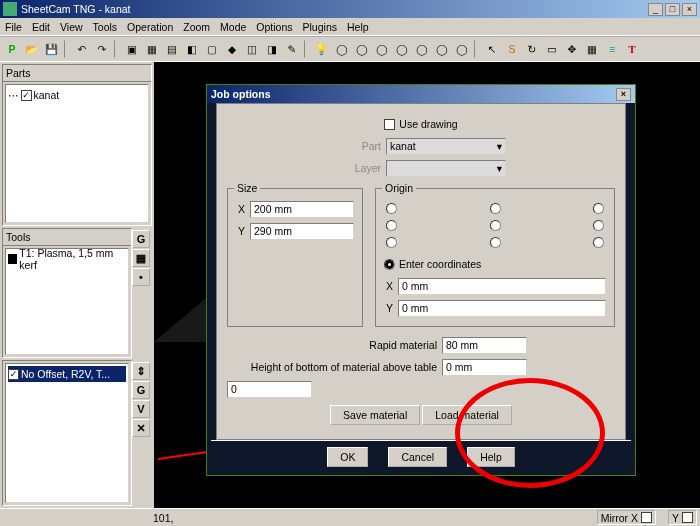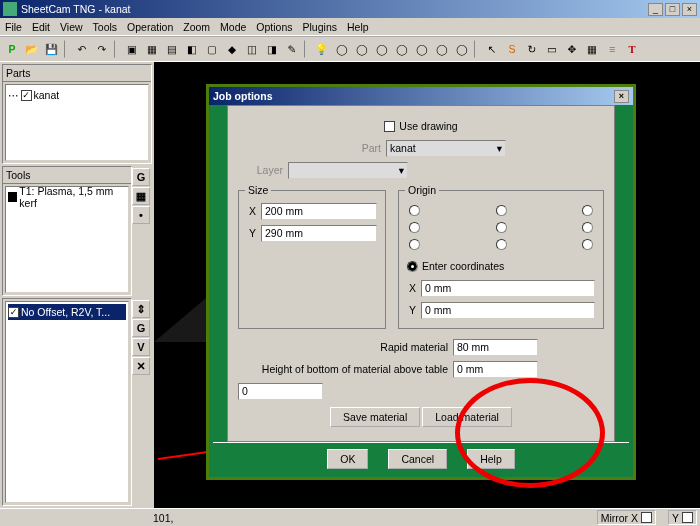--- a/index.html
+++ b/index.html
@@ -24,27 +24,27 @@
   .sidebtns { width:20px; display:flex; flex-direction:column; gap:1px; padding-top:2px; }
   .sbtn { width:18px; height:18px; border:1px outset #fff; display:flex; align-items:center; justify-content:center; font-weight:bold; font-size:11px; }
   .canvas { flex:1; background:#000; position:relative; }
   .canvas .tri { position:absolute; left:0; top:60px; width:0; height:0; border-left:260px solid transparent; border-bottom:220px solid #2a2a2a; opacity:.6;}
   .canvas .redline { position:absolute; left:4px; top:396px; width:50px; height:2px; background:#f00; transform:rotate(-8deg); transform-origin:left; }
   .statusbar { height:18px; border-top:1px solid #fff; display:flex; align-items:center; padding:0 3px; font-size:10.5px; gap:12px; }
   .statusbar .spacer { flex:1; }
   .statusbar .cell { border:1px inset #fff; padding:0 3px; height:15px; display:flex; align-items:center; }
 
   
-  .dialog { position:absolute; left:206px; top:84px; width:430px; border:3px solid #4d7c0f; background:#15803d; box-shadow:2px 2px 2px rgba(0,0,0,.35);}
+  .dialog { position:absolute; left:206px; top:84px; width:430px; border:1px solid #4d7c0f; background:#0f172a; box-shadow:2px 2px 2px rgba(0,0,0,.35);}
   .dtitle { height:18px; background:linear-gradient(to right,#0a246a,#a6caf0); color:#fff; display:flex; align-items:center; padding:0 4px; font-weight:bold;}
   .dtitle .spacer{flex:1}
   .tabs { display:flex; margin:4px 4px 0 4px; }
   .tab { border:1px solid #808080; border-bottom:none; background:#d4d0c8; padding:2px 8px; margin-right:1px; position:relative; top:1px; }
   .tab.active { background:#d4d0c8; border-bottom:1px solid #d4d0c8; z-index:2; }
-  .tabpage { border:1px solid #808080; margin:0 18px; padding:8px 10px 12px 10px; background:#d4d0c8; }
+  .tabpage { border:1px solid #808080; margin:0 9px; padding:8px 10px 12px 10px; background:#d4d0c8; }
   .frow { display:flex; align-items:center; height:20px; margin:2px 0; }
   .frow label { text-align:right; padding-right:5px; }
   .fin { height:17px; border:1px inset #d4d0c8; background:#fff; padding:0 3px; display:flex; align-items:center; }
   .fin.disabled { background:#dcdcdc; }
   .group { border:1px solid #808080; padding:8px 8px 6px 8px; margin-top:4px; position:relative; }
   .group > .gl { position:absolute; top:-7px; left:6px; background:#d4d0c8; padding:0 3px; }
   .radiorow { display:flex; justify-content:space-between; margin:6px 2px; }
   .radio { width:11px; height:11px; border-radius:50%; border:1px inset #888; background:#fff; display:inline-block; }
   .radio.sel { box-shadow:inset 0 0 0 3px #000; }
   .btn { border:1px outset #fff; background:#d4d0c8; height:20px; padding:0 12px; display:inline-flex; align-items:center; }
@@ -117,21 +117,21 @@
       <span style="color:#0aa">≡</span>
     </div>
   <div class="tb">
       <span style="color:#b00;font-family:serif;font-weight:bold">T</span>
     </div>
 </div>
 
 <div class="main">
   <div class="leftcol">
 
-    <div class="panel" style="height:100px">
+    <div class="panel" style="height:162px">
       <div class="ph">Parts</div>
       <div class="pc">
         <div class="row">
           <span>⋯</span>
           <span class="chk">✓</span>
           <span>kanat</span>
         </div>
       </div>
     </div>
 
@@ -202,30 +202,30 @@
       <span class="chk"></span>
       <span>Use drawing</span>
     </div>
     <div class="frow" style="justify-content:center">
       <label style="width:50px;color:#888">Part</label>
       <div class="fin disabled" style="width:120px">
           <span>kanat</span>
           <span style="margin-left:auto">▾</span>
         </div>
     </div>
-    <div class="frow" style="justify-content:flex-start">
+    <div class="frow" style="justify-content:center">
       <label style="width:50px;color:#888">Layer</label>
       <div class="fin disabled" style="width:120px">
           <span></span>
           <span style="margin-left:auto">▾</span>
         </div>
     </div>
 
     <div style="display:flex;gap:12px;margin-top:6px">
-      <div class="group" style="width:148px">
+      <div class="group" style="width:136px">
         <span class="gl">Size</span>
         <div class="frow">
             <label style="width:14px">X</label>
             <div class="fin" style="flex:1">
               <span>200 mm</span>
             </div>
           </div>
         <div class="frow">
             <label style="width:14px">Y</label>
             <div class="fin" style="flex:1">

